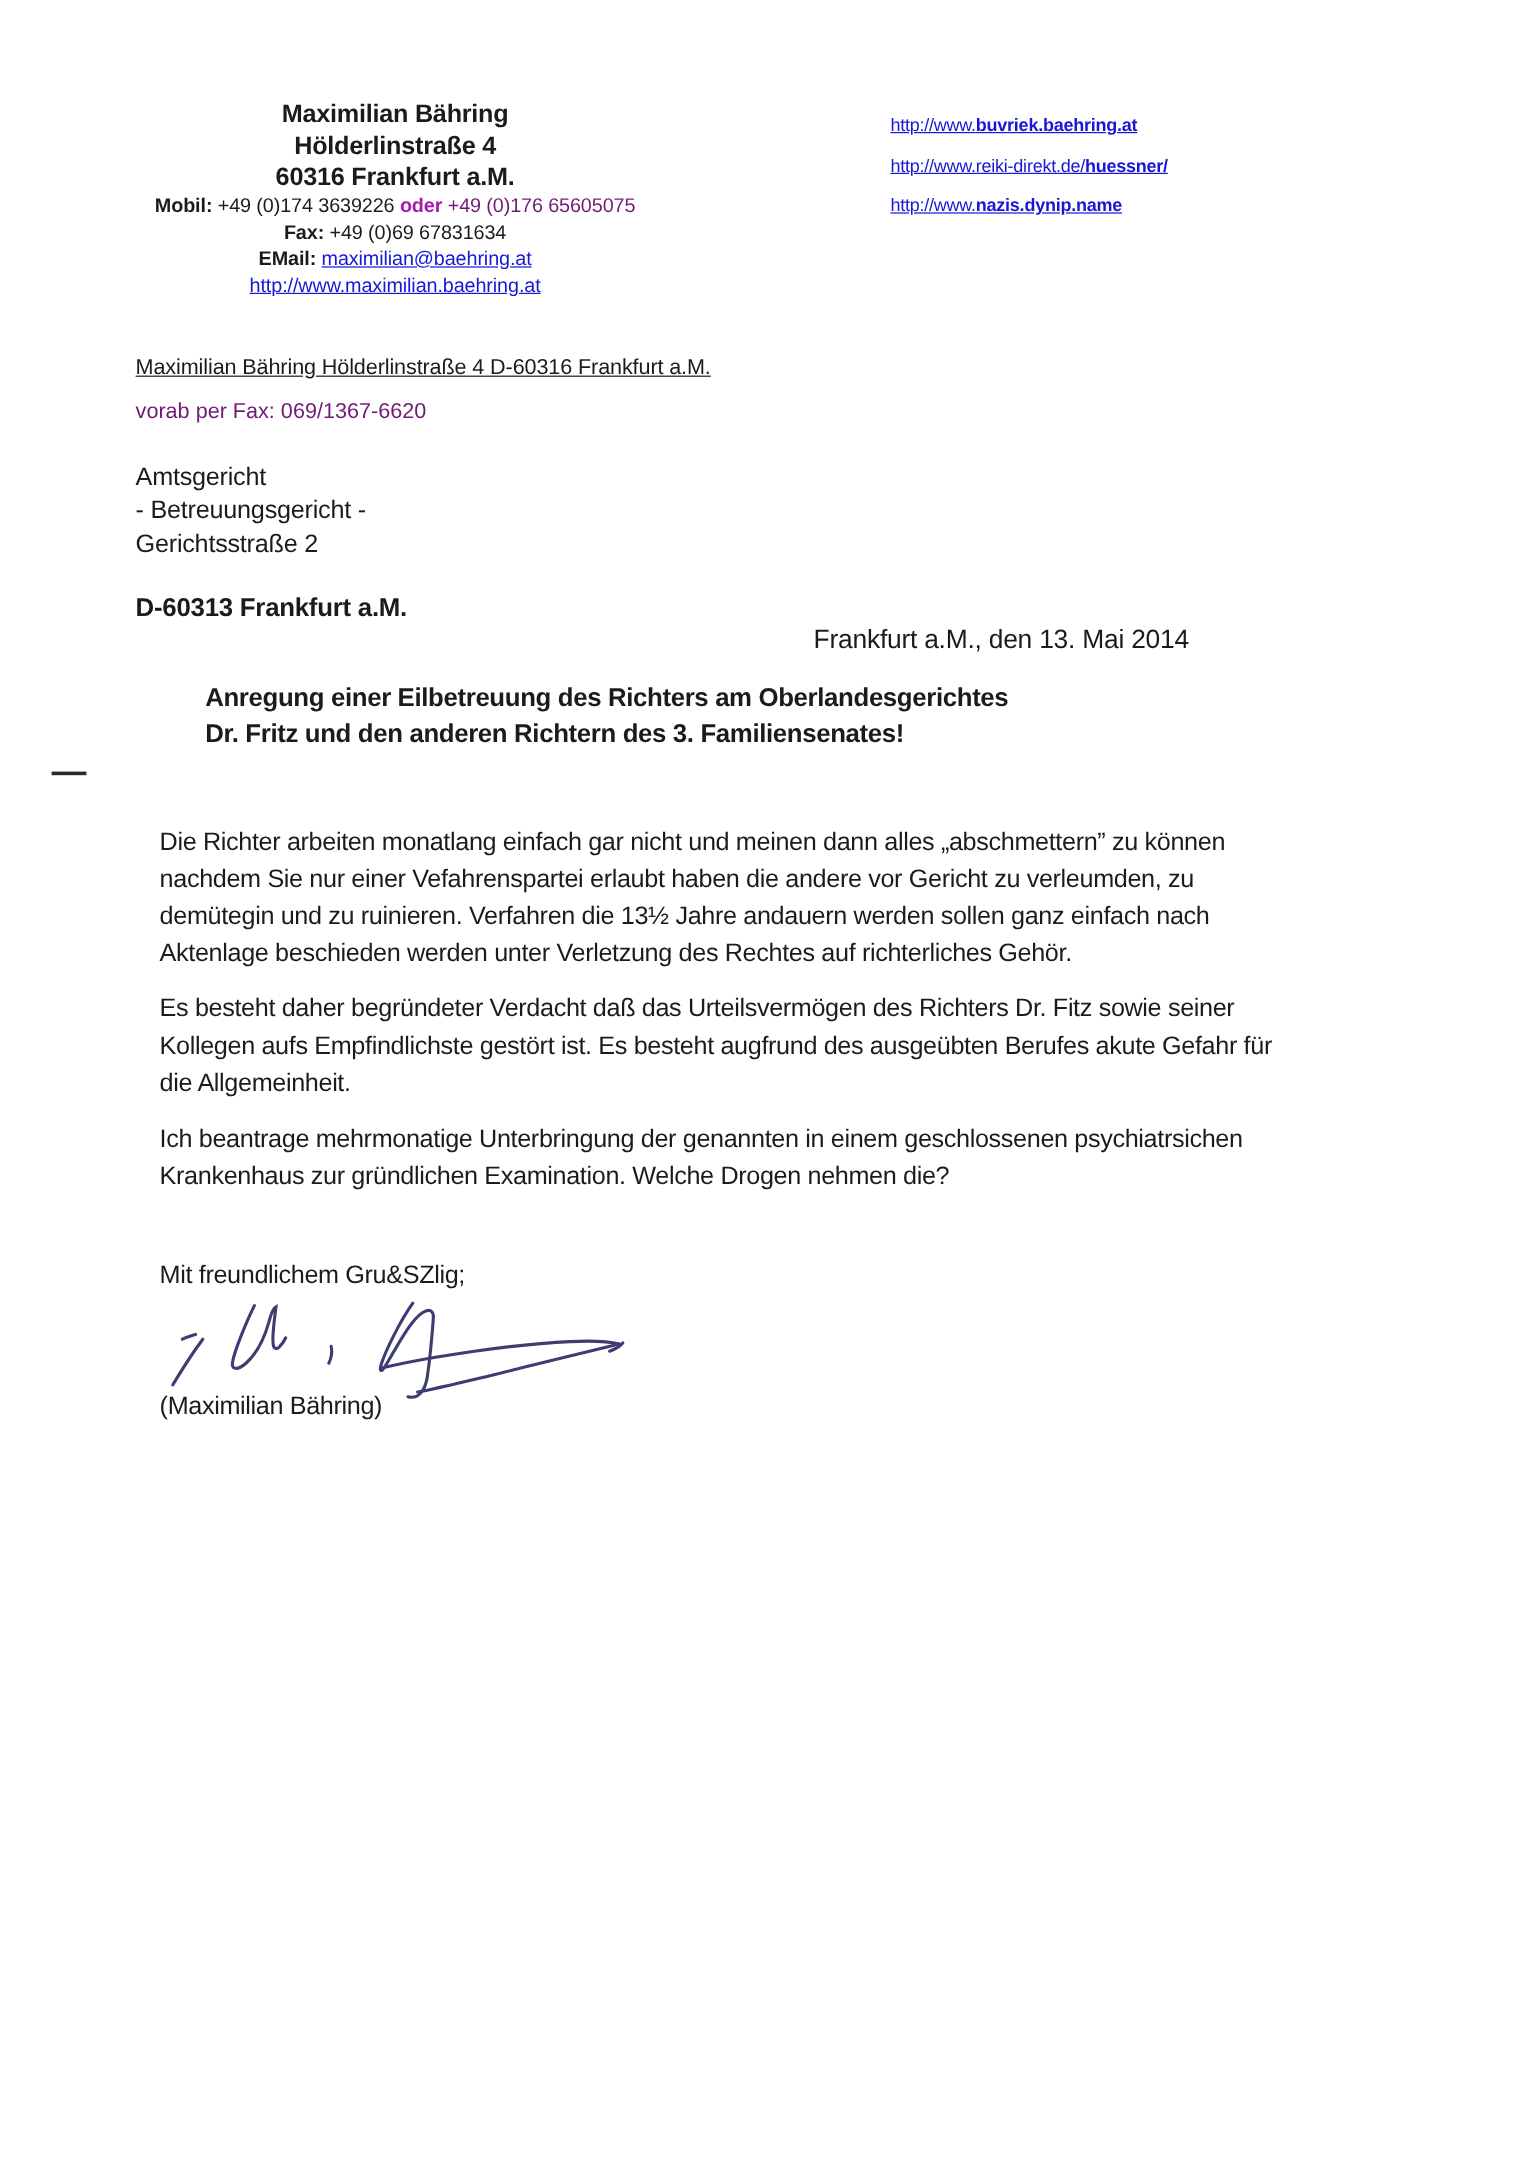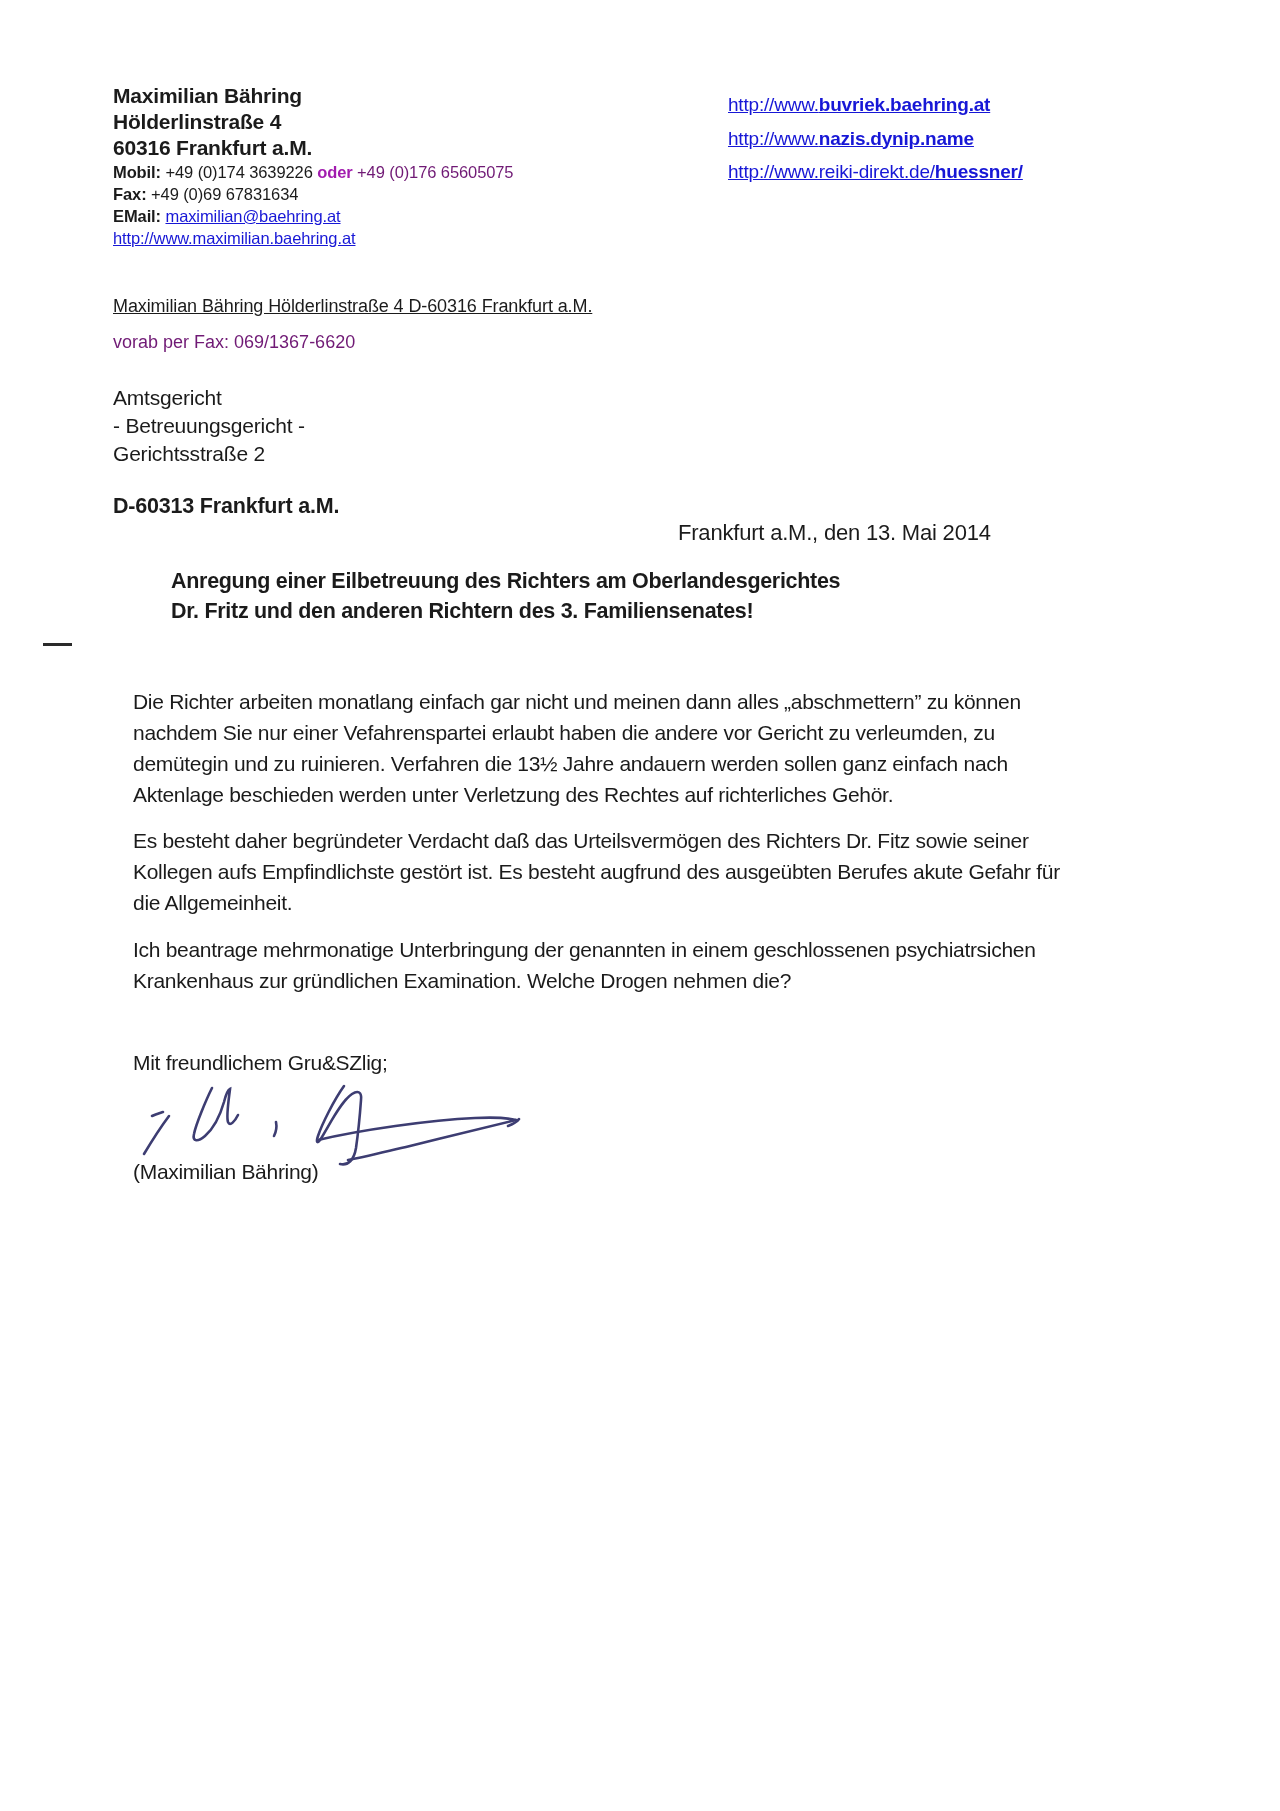--- a/index.html
+++ b/index.html
@@ -10,36 +10,36 @@
     height: 1811px;
     background: #ffffff;
     font-family: "Liberation Sans", sans-serif;
     color: #1b1b1b;
     overflow: hidden;
     margin: 0 auto;
   }
   .abs { position: absolute; }
 
   
-  .sender { left: 113px; top: 83px; }
+  .sender { left: 129px; top: 83px; text-align: center; }
   .sender-bold { font-size: 21px; font-weight: bold; line-height: 26px; letter-spacing: -0.2px; }
   .contact-line { font-size: 16.5px; line-height: 22px; letter-spacing: -0.1px; }
   .contact-lbl { font-weight: bold; }
   .maroon { color: #701a75; }
   .maroon-bold { color: #a21caf; font-weight: bold; }
 
   a.link, .link {
     color: #1717d6;
     text-decoration: underline;
     cursor: pointer;
   }
 
   
   .weblinks { left: 728px; top: 88px; }
-  .weblink { font-size: 19px; line-height: 33.5px; letter-spacing: -0.2px; }
+  .weblink { font-size: 15px; line-height: 33.5px; letter-spacing: -0.2px; margin-left: 14px; }
   .weblink .bold-part { font-weight: bold; }
 
   
   .return-address {
     left: 113px; top: 296px;
     font-size: 18px; letter-spacing: -0.1px;
     text-decoration: underline;
     font-weight: 400;
   }
   .fax-note { left: 113px; top: 332px; font-size: 18px; }
@@ -95,24 +95,24 @@
     <div class="contact-line">
       <span class="link">http://www.maximilian.baehring.at</span>
     </div>
   </div>
 
   <div class="abs weblinks">
     <div class="weblink">
       <span class="link"><span>http://www.</span><span class="bold-part">buvriek.baehring.at</span></span>
     </div>
     <div class="weblink">
-      <span class="link"><span>http://www.</span><span class="bold-part">nazis.dynip.name</span></span>
+      <span class="link"><span>http://www.reiki-direkt.de/</span><span class="bold-part">huessner/</span></span>
     </div>
     <div class="weblink">
-      <span class="link"><span>http://www.reiki-direkt.de/</span><span class="bold-part">huessner/</span></span>
+      <span class="link"><span>http://www.</span><span class="bold-part">nazis.dynip.name</span></span>
     </div>
   </div>
 
   <div class="abs return-address">Maximilian Bähring  Hölderlinstraße 4 D-60316 Frankfurt  a.M.</div>
 
   <div class="abs fax-note maroon">vorab per Fax: 069/1367-6620</div>
 
   <div class="abs recipient">
     <div>Amtsgericht</div>
     <div>- Betreuungsgericht -</div>

